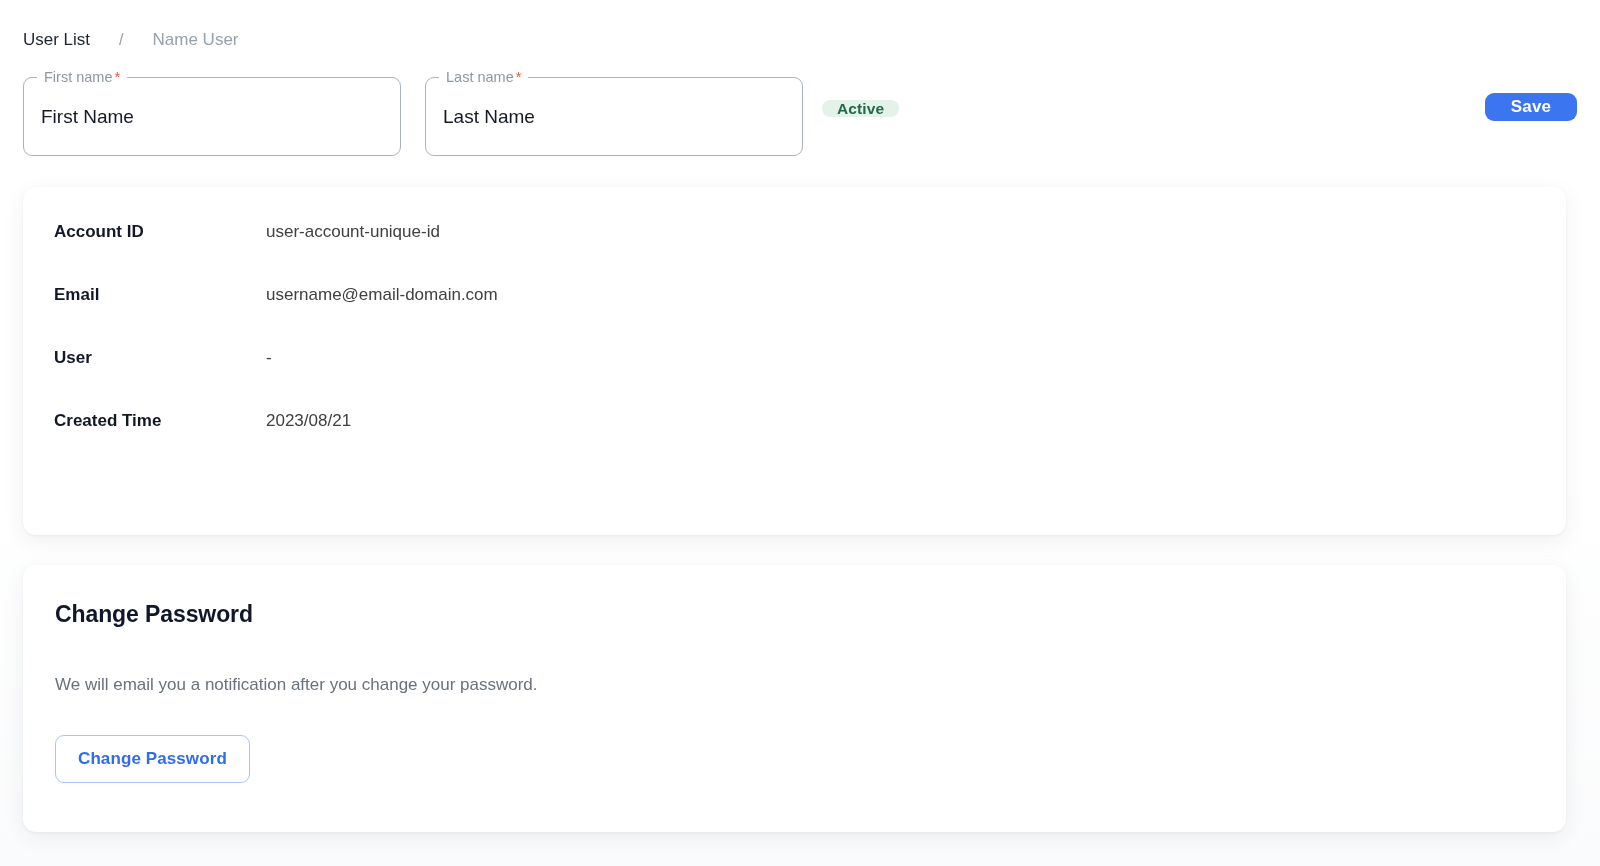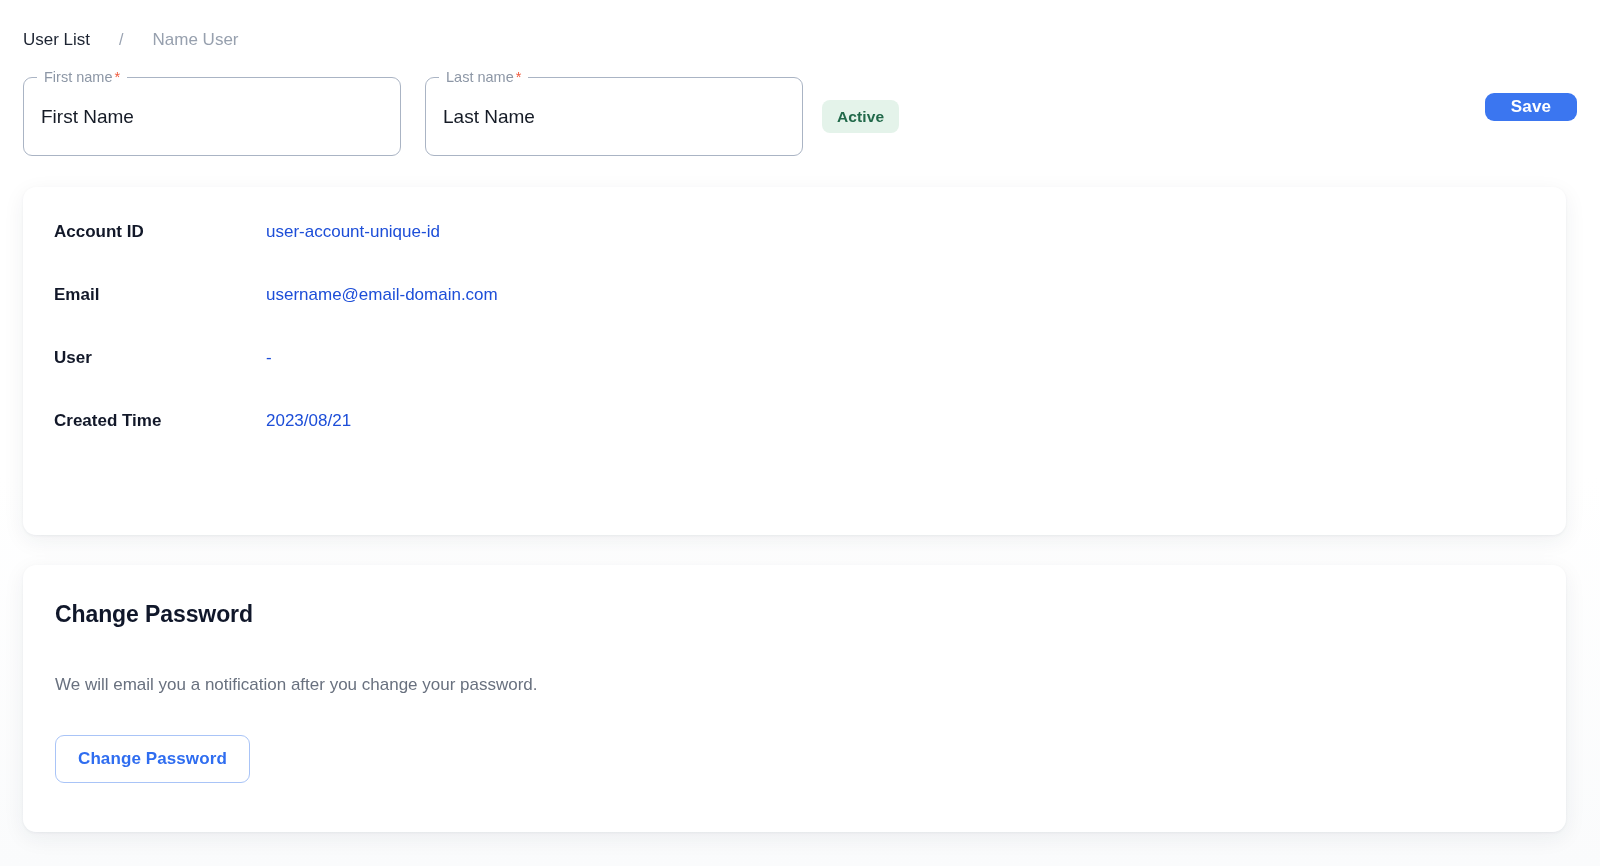--- a/index.html
+++ b/index.html
@@ -100,21 +100,21 @@
     color: #f05a3c;
     margin-left: 2px;
     font-size: 14.5px;
   }
 
   
   .status-chip {
     position: absolute;
     left: 822px;
     top: 100px;
-    height: 33px;
+    height: 17px;
     padding: 0 15px;
     display: flex;
     align-items: center;
     justify-content: center;
     border-radius: 8px;
     background: #e4f3ea;
     color: #21694a;
     font-size: 15.5px;
     font-weight: bold;
     letter-spacing: 0.1px;
@@ -166,21 +166,21 @@
   .detail-label {
     width: 212px;
     flex: none;
     font-size: 17px;
     font-weight: bold;
     color: #121829;
     line-height: 24px;
   }
   .detail-value {
     font-size: 17px;
-    color: #1d4ed8;
+    color: #404040;
     line-height: 24px;
   }
 
   
   .pw-title {
     position: absolute;
     left: 32px;
     top: 36px;
     font-size: 23px;
     font-weight: bold;

